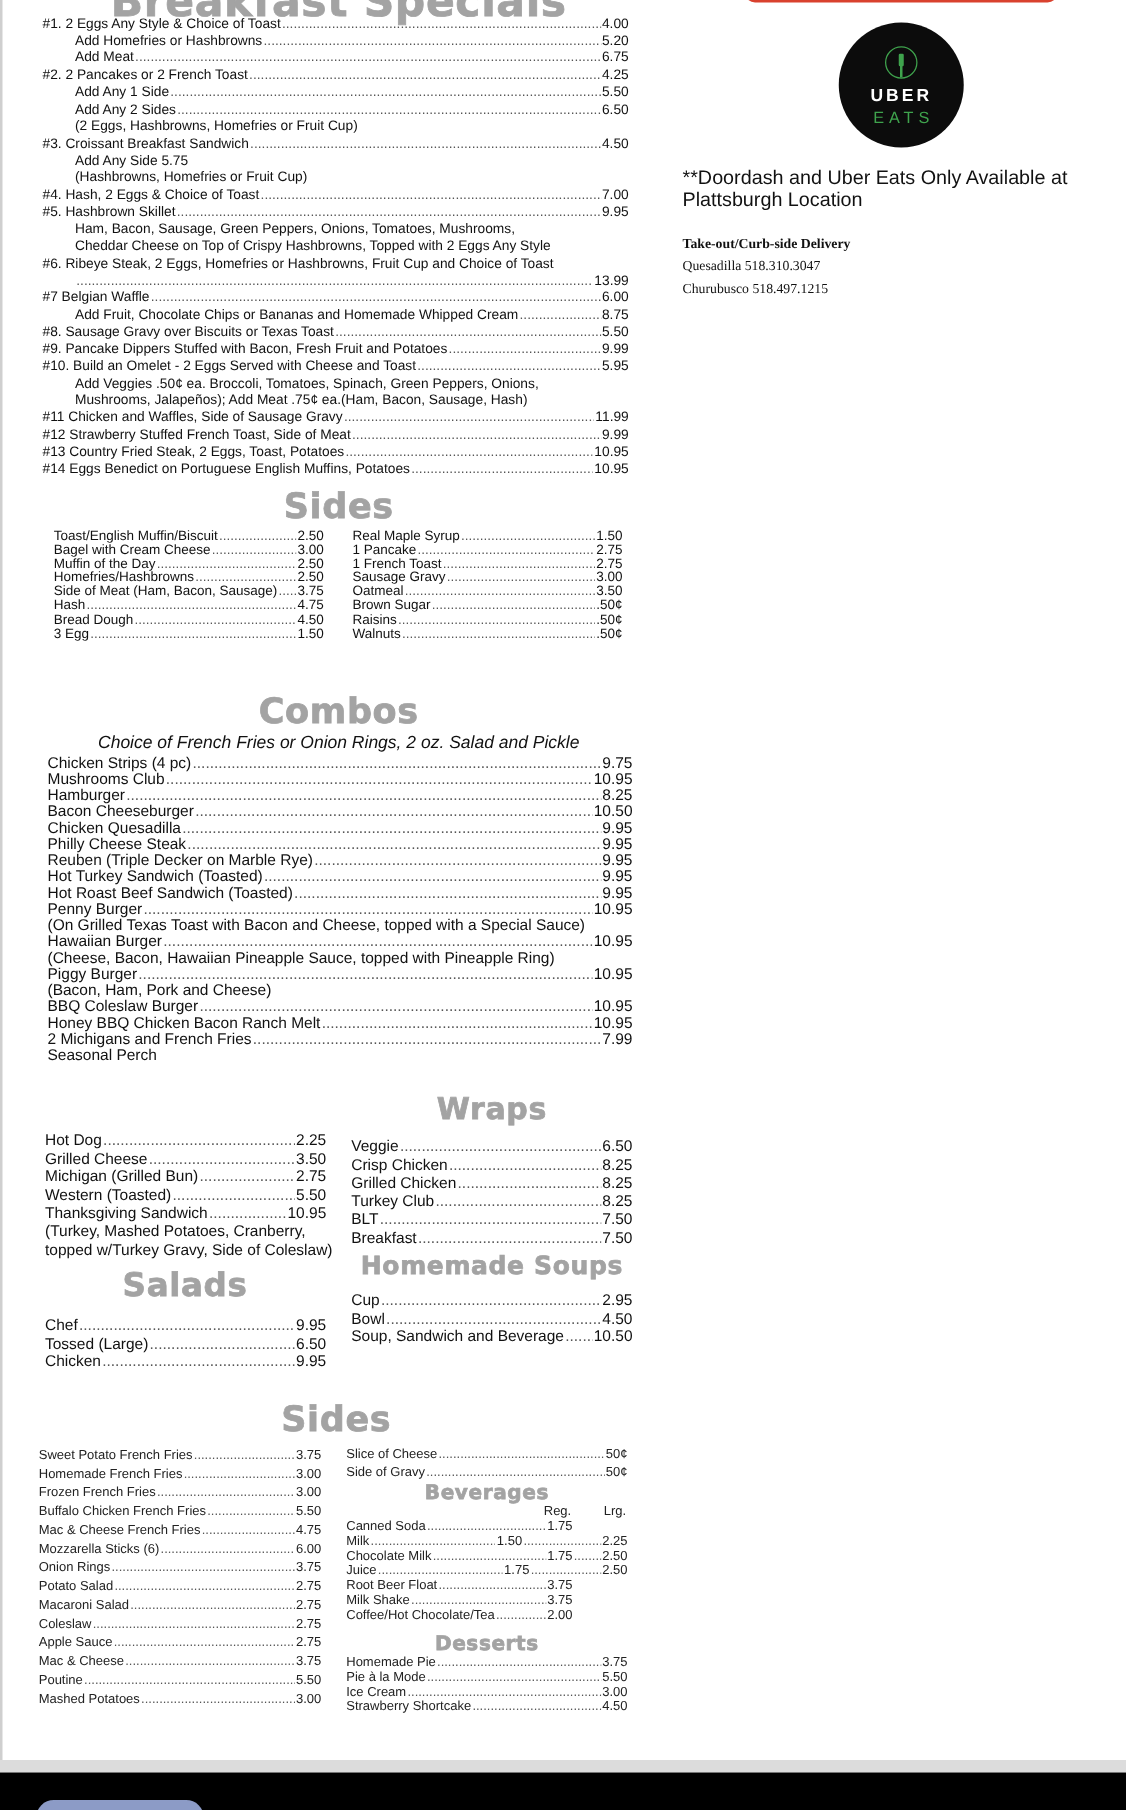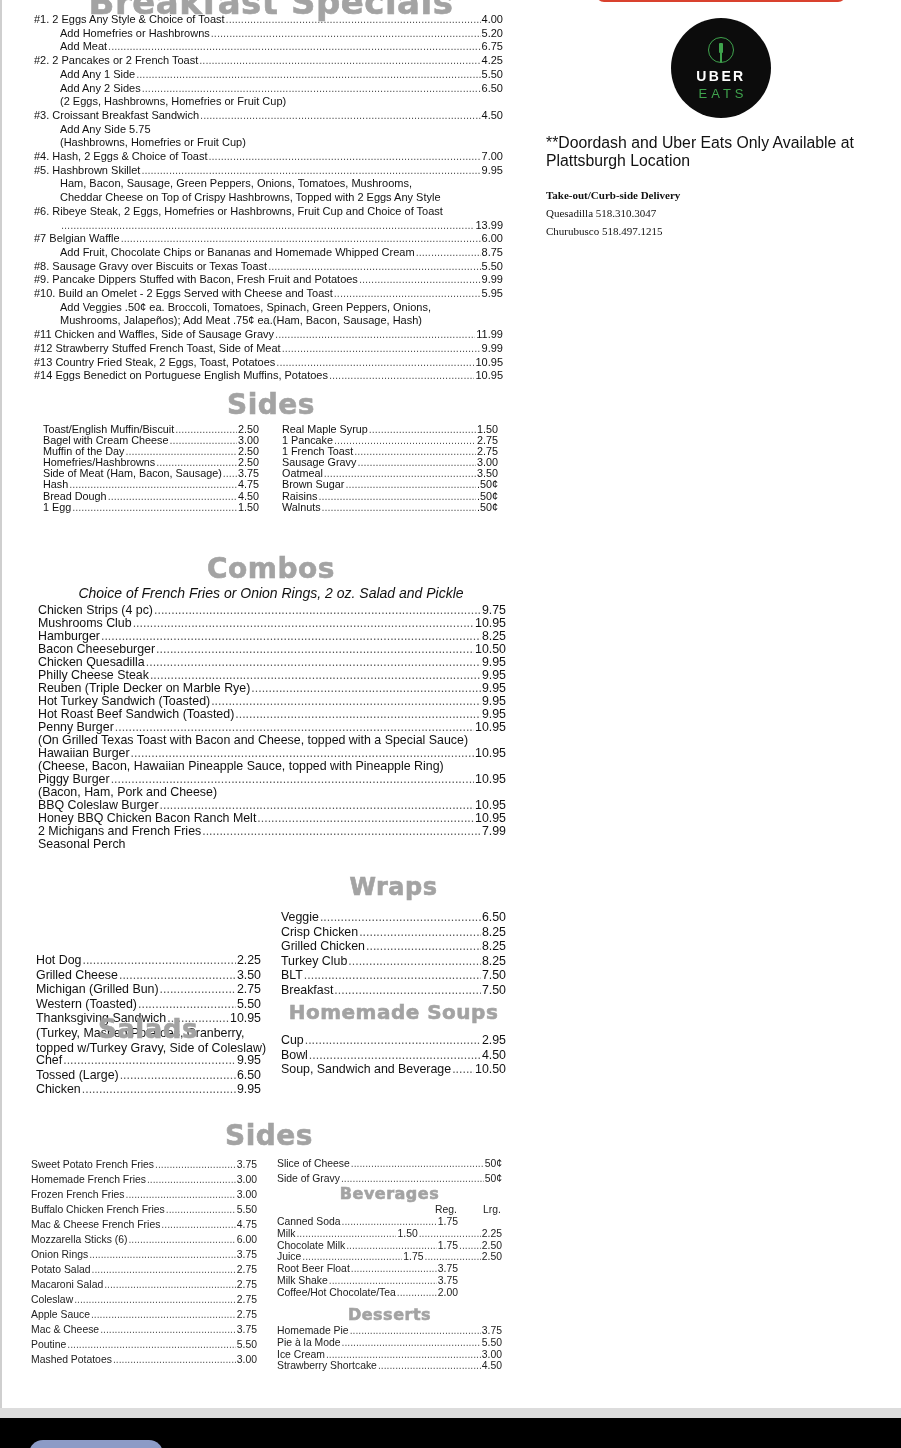--- a/index.html
+++ b/index.html
@@ -25,21 +25,21 @@
   .sides1 { position: absolute; top: 424px; left: 43px; width: 455px; display: flex; justify-content: space-between; font-size: 10.8px; line-height: 11.1px; }
   .sides1 .col { width: 216px; }
 
   
   .combos-title { position: absolute; top: 552px; left: 0; width: 542px; font-size: 28px; }
   .combos-sub { position: absolute; top: 585px; left: 0; width: 542px; text-align: center; font-style: italic; font-size: 14px; }
   .combos { position: absolute; top: 604px; left: 38px; width: 468px; font-size: 12.4px; line-height: 13px; }
 
   
   .sand-title { position: absolute; top: 873px; left: 36px; width: 224px; font-size: 24px; }
-  .sand { position: absolute; top: 905px; left: 36px; width: 225px; font-size: 12.4px; line-height: 14.6px; margin-top: 48px; }
+  .sand { position: absolute; top: 905px; left: 36px; width: 225px; font-size: 12.4px; line-height: 14.6px; }
   .wraps-title { position: absolute; top: 873px; left: 281px; width: 225px; font-size: 24px; }
   .wraps { position: absolute; top: 910px; left: 281px; width: 225px; font-size: 12.4px; line-height: 14.6px; }
   .soups-title { position: absolute; top: 1000px; left: 281px; width: 225px; font-size: 20px; }
   .soups { position: absolute; top: 1033px; left: 281px; width: 225px; font-size: 12.4px; line-height: 14.6px; }
   .salads-title { position: absolute; top: 1014px; left: 36px; width: 224px; font-size: 26px; }
   .salads { position: absolute; top: 1053px; left: 36px; width: 225px; font-size: 12.4px; line-height: 14.6px; }
 
   
   .sides2-title { position: absolute; top: 1119px; left: 0; width: 538px; font-size: 28px; }
   .sides2 { position: absolute; top: 1157px; left: 31px; width: 226px; font-size: 10.4px; line-height: 15px; color: #222; }
@@ -214,21 +214,21 @@
           <span class="n">Hash</span>
           <span class="d"></span>
           <span class="p">4.75</span>
         </div>
         <div class="row">
           <span class="n">Bread Dough</span>
           <span class="d"></span>
           <span class="p">4.50</span>
         </div>
         <div class="row">
-          <span class="n">1 Egg</span>
+          <span class="n">3 Egg</span>
           <span class="d"></span>
           <span class="p">1.50</span>
         </div>
       </div>
     <div class="col" id="sides1-right">
         <div class="row">
           <span class="n">Real Maple Syrup</span>
           <span class="d"></span>
           <span class="p">1.50</span>
         </div>

